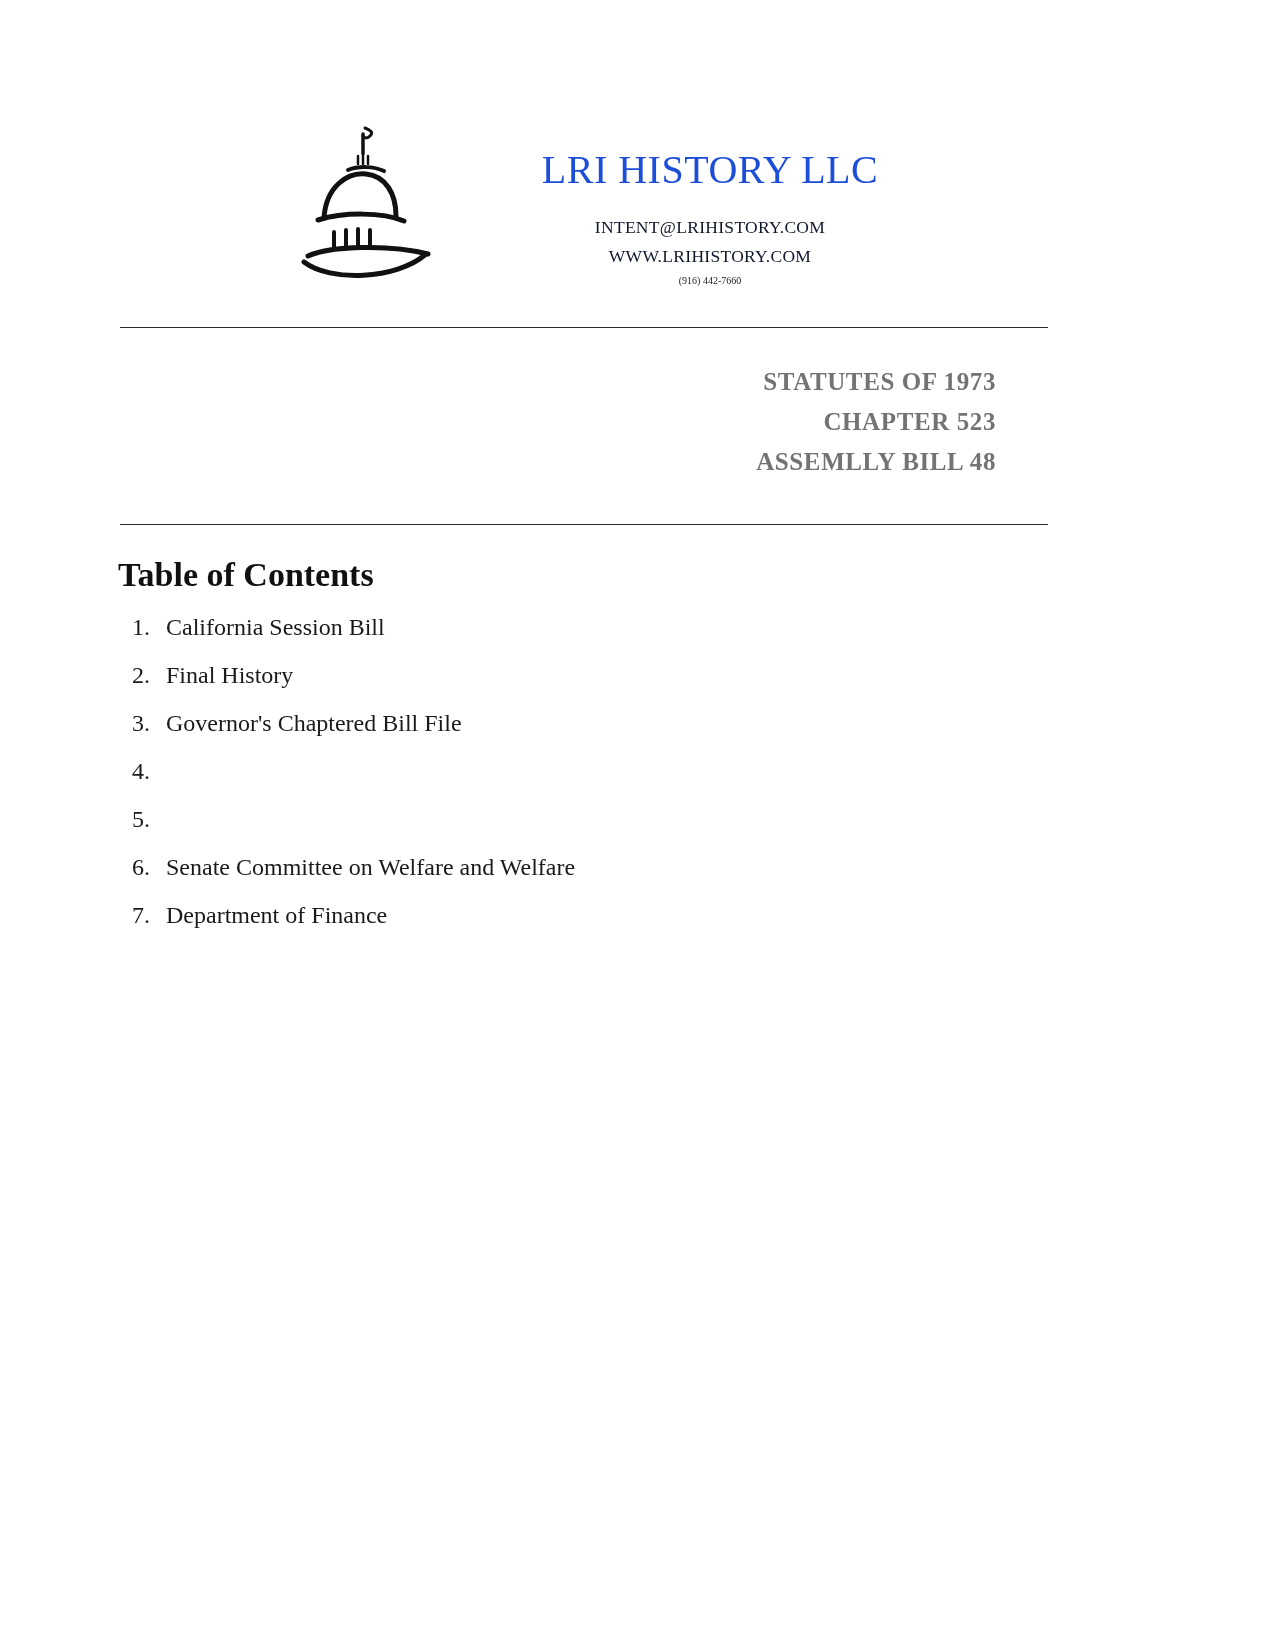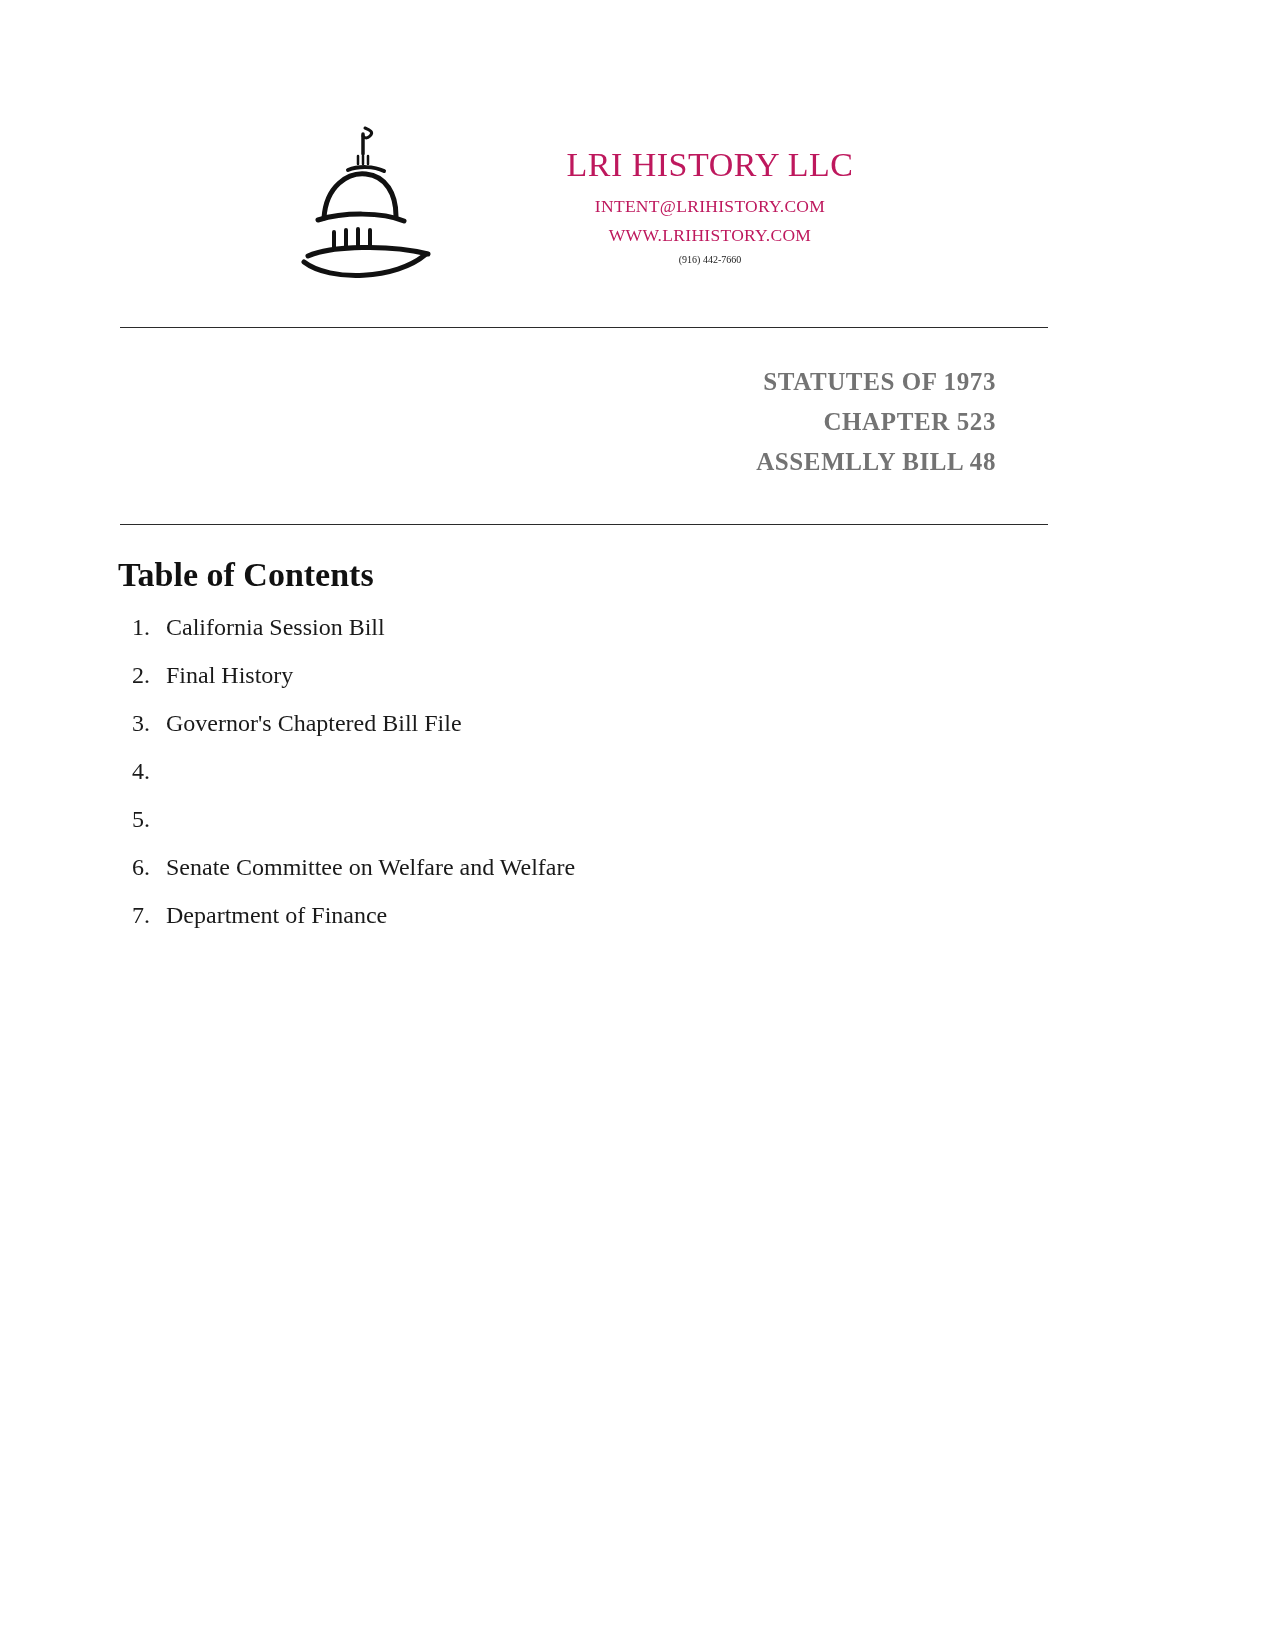--- a/index.html
+++ b/index.html
@@ -41,32 +41,32 @@
   .org-block {
     position: absolute;
     left: 330px;
     top: 36px;
     width: 520px;
     text-align: center;
   }
 
   .org-name {
     font-family: "Liberation Serif", serif;
-    font-size: 34px;
+    font-size: 40px;
     letter-spacing: 0.5px;
-    color: #be185d;
-    margin-bottom: 12px;
+    color: #1d4ed8;
+    margin-bottom: 24px;
     white-space: nowrap;
   }
 
   .org-line {
     font-family: "Liberation Serif", serif;
     font-size: 17.5px;
     letter-spacing: 0.3px;
-    color: #be185d;
+    color: #0f172a;
     margin-bottom: 8px;
   }
 
   .org-phone {
     font-family: "Liberation Serif", serif;
     font-size: 10px;
     color: #1b1b1b;
     margin-top: 4px;
   }
 

